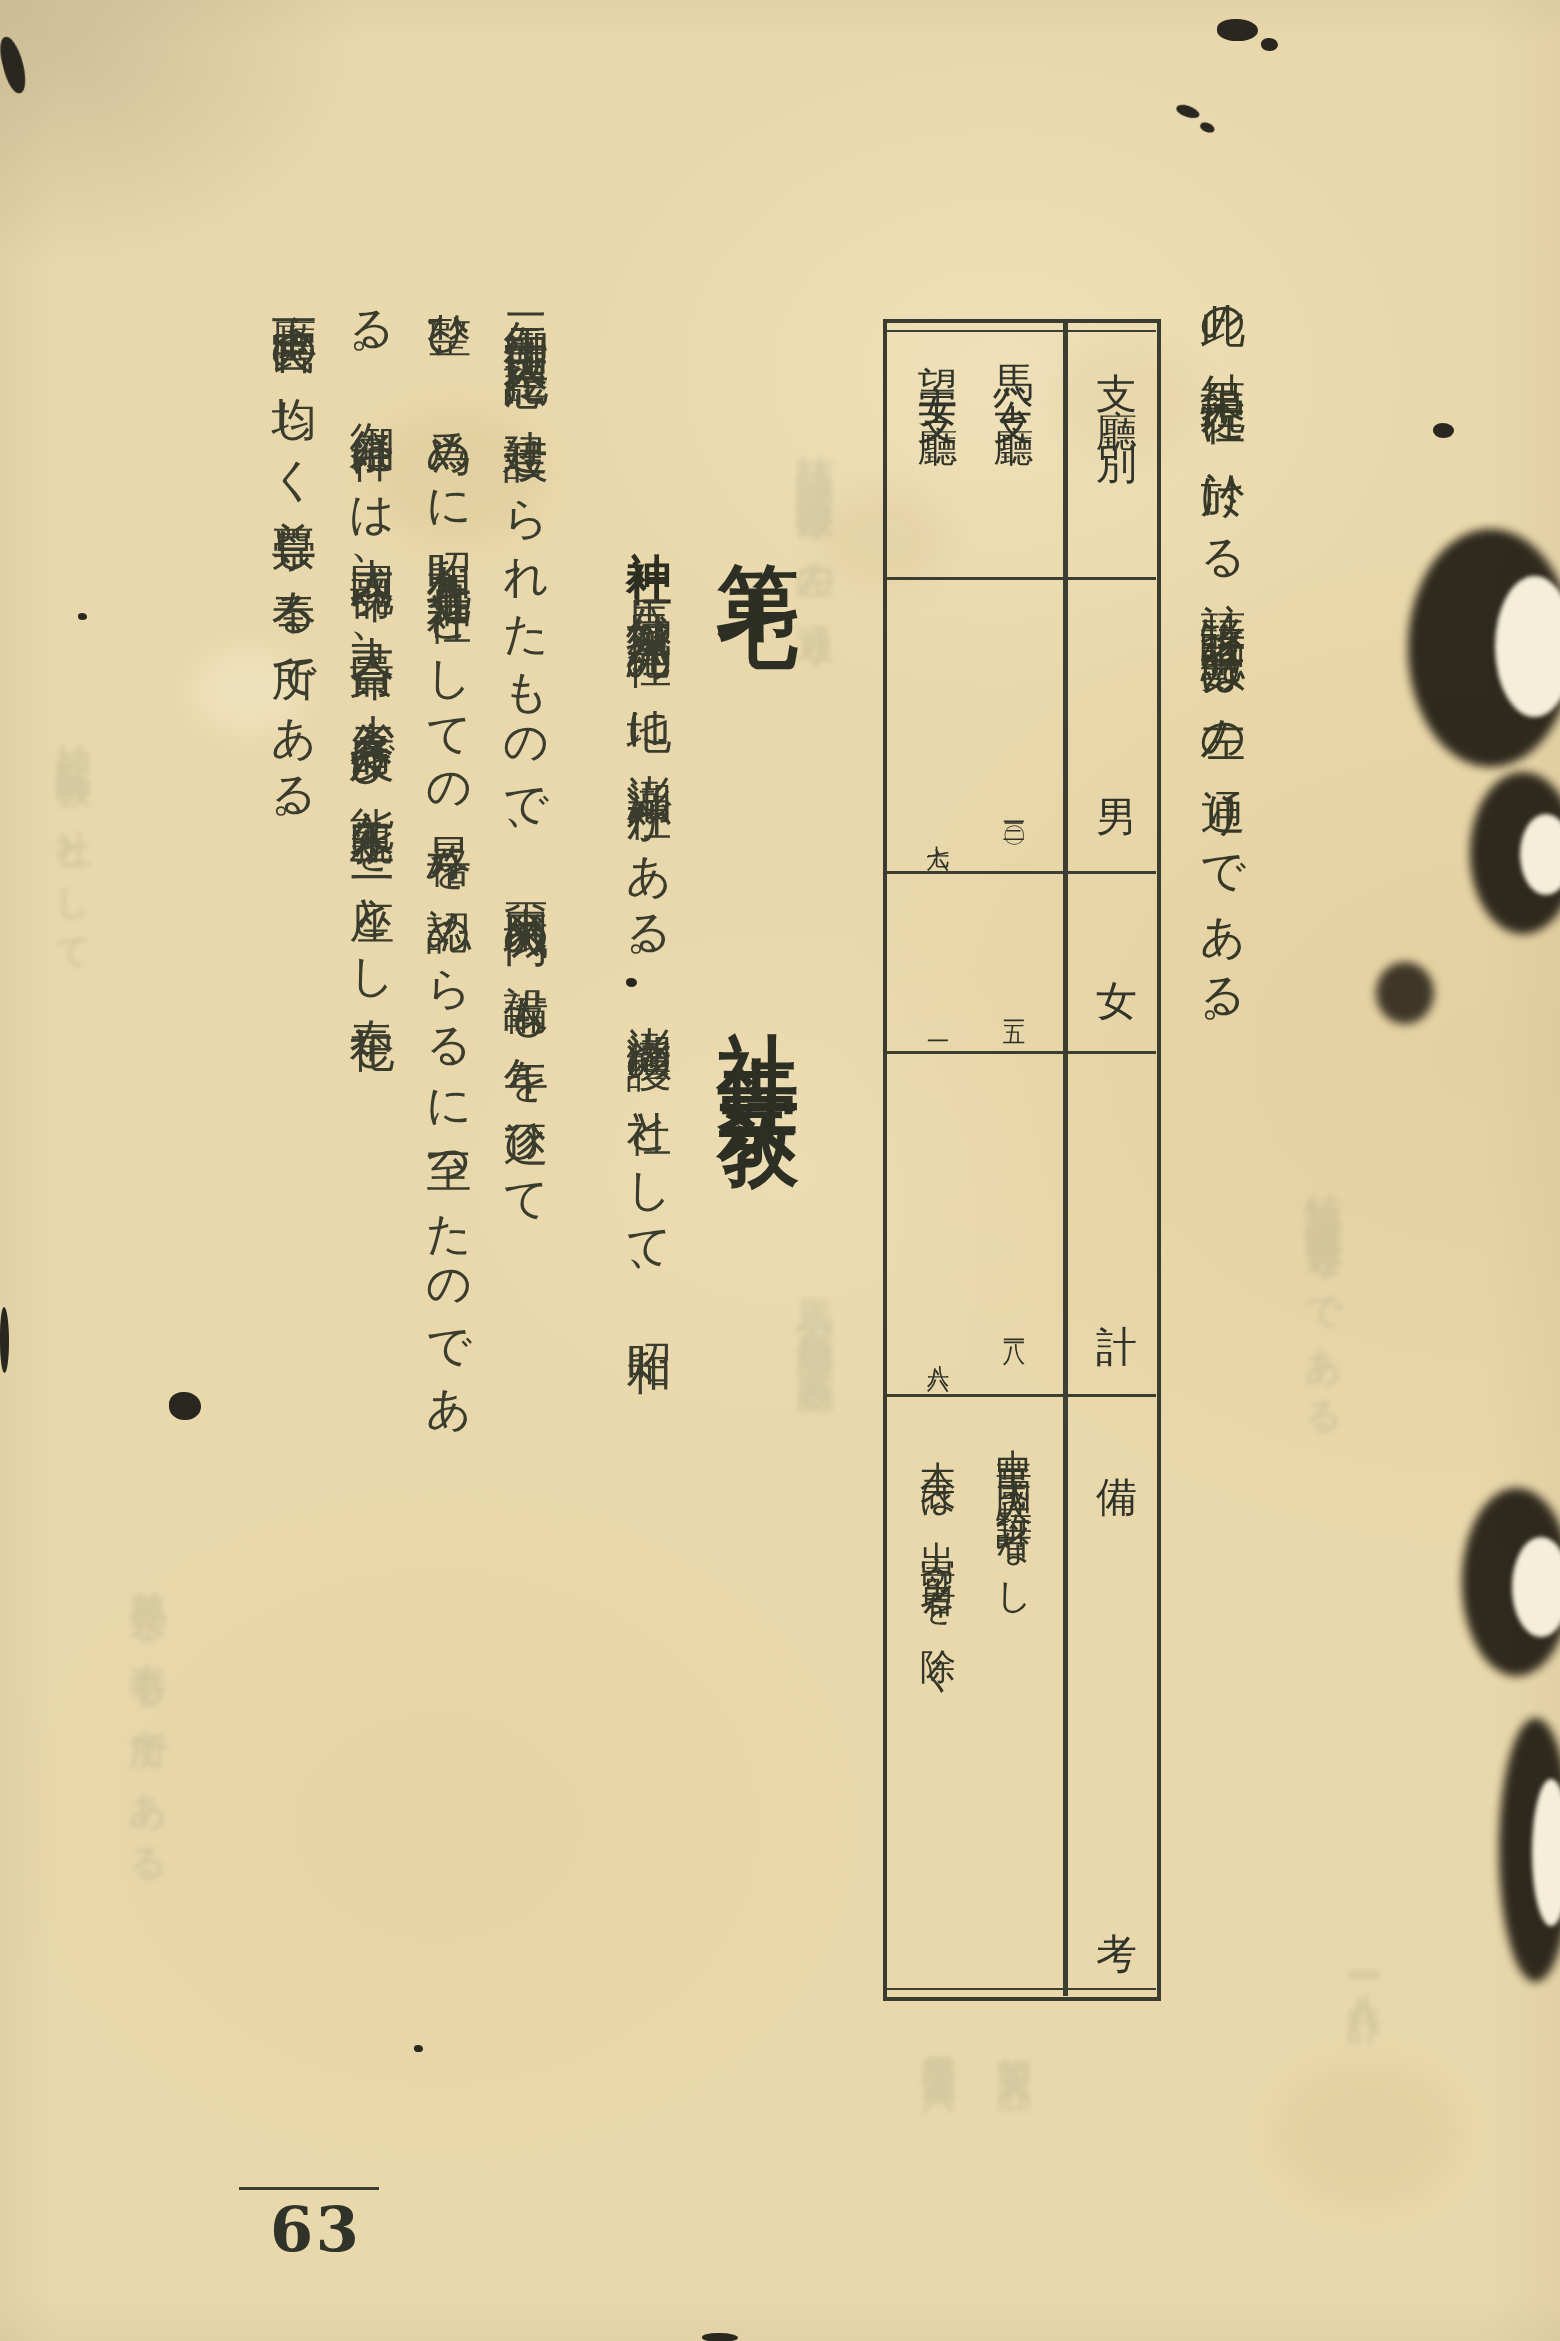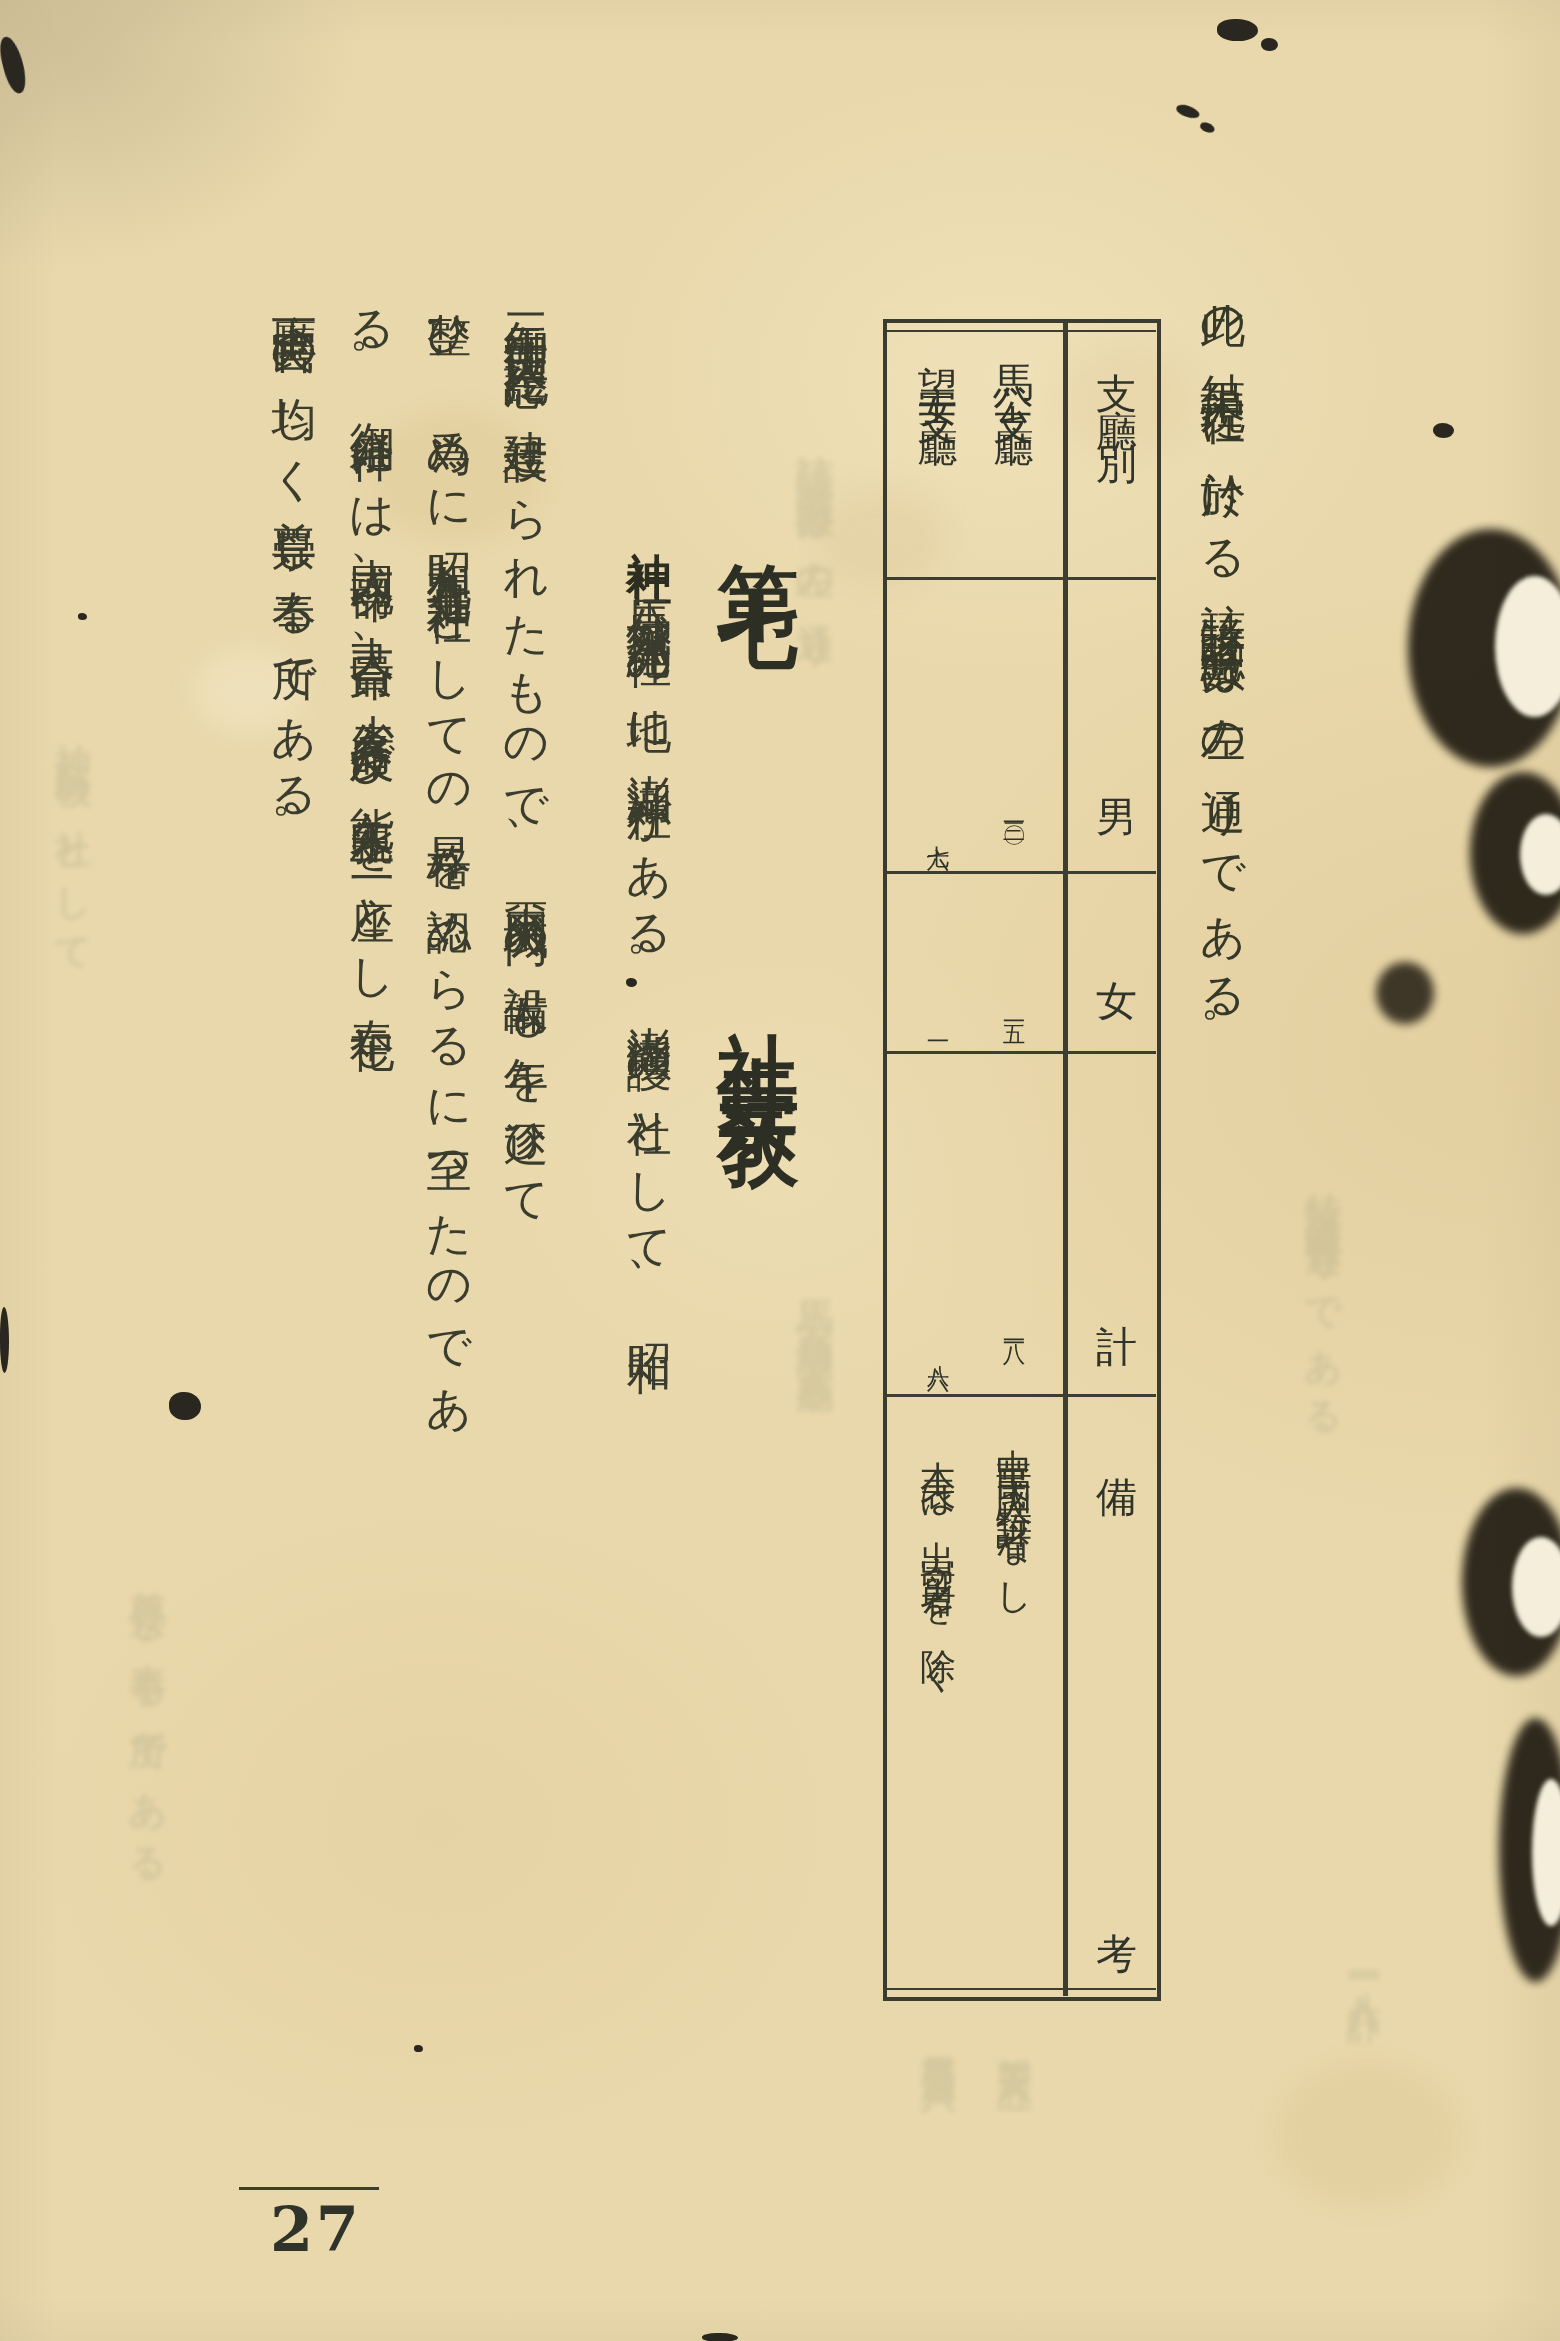--- a/index.html
+++ b/index.html
@@ -102,21 +102,21 @@
 
   <div class="vt bodycol" style="left:582px;">
     <span class="lead">神社</span><span>馬公城外風光絕佳の地に澎湖神社がある。澎湖鎭護の社として、昭和</span>
   </div>
   <div class="vt bodycol" style="left:504px;">三年御卽位大禮記念に建設せられたもので、爾來域內の設備も年を逐ひて</div>
   <div class="vt bodycol" style="left:427px;">整ひ、爲めに昭和九年七月神社としての昇格を認めらるゝに至つたのであ</div>
   <div class="vt bodycol" style="left:350px;">る。御祭神には大國魂命、大己貴命、少彥名命及び能久親王を一座とし奉祀し</div>
   <div class="vt bodycol" style="left:272px;">廳下官民の均しく尊崇し奉る所である。</div>
 
   <div id="folio-line"></div>
-  <div id="folio-num">27</div>
+  <div id="folio-num">63</div>
 
   <div class="burn" style="left:1408px;top:529px;width:165px;height:238px;"></div>
   <div class="hole" style="left:1495px;top:576px;width:79px;height:141px;"></div>
   <div class="burn" style="left:1470px;top:772px;width:106px;height:162px;"></div>
   <div class="hole" style="left:1520px;top:814px;width:52px;height:81px;"></div>
   <div class="burn" style="left:1376px;top:962px;width:58px;height:62px;opacity:.85;"></div>
   <div class="burn" style="left:1462px;top:1488px;width:109px;height:188px;"></div>
   <div class="hole" style="left:1512px;top:1537px;width:58px;height:100px;"></div>
   <div class="burn" style="left:1499px;top:1718px;width:73px;height:264px;"></div>
   <div class="hole" style="left:1532px;top:1779px;width:38px;height:147px;"></div>

